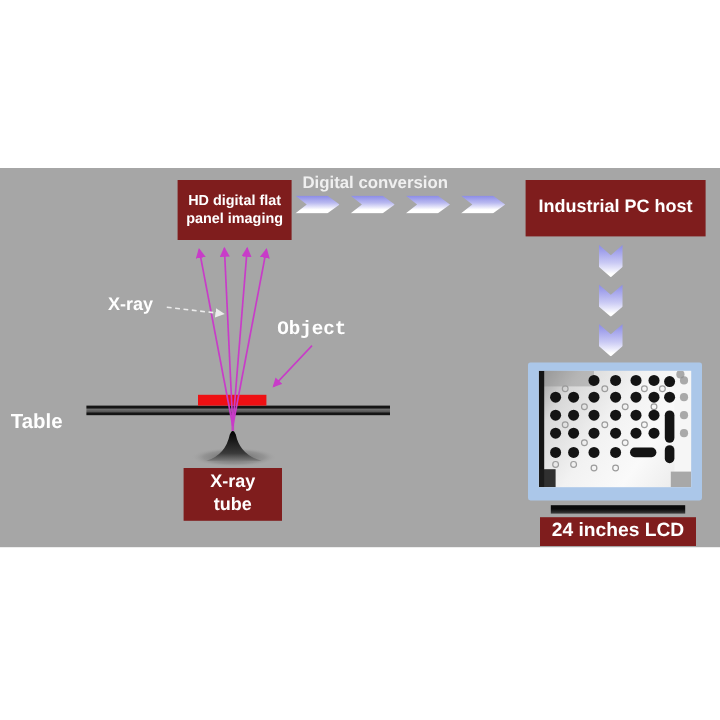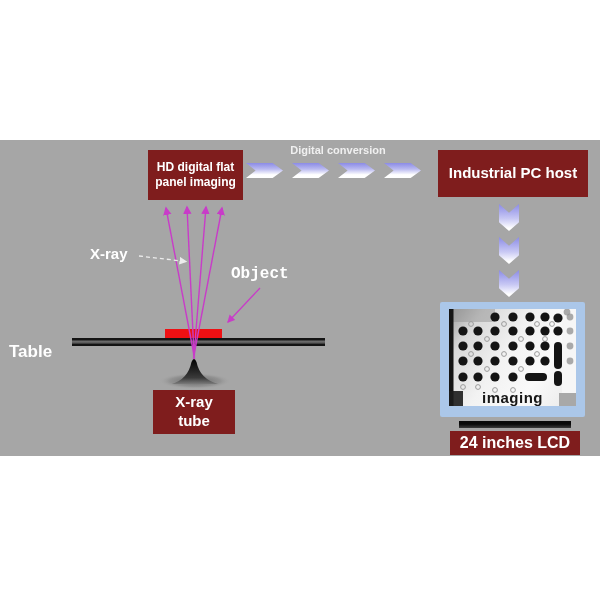--- a/index.html
+++ b/index.html
@@ -11,22 +11,22 @@
   .green-box{
     position:absolute;background:#7f1d1d;color:#ffffff;font-weight:bold;
     display:flex;flex-direction:column;align-items:center;justify-content:center;
     text-align:center;line-height:1.25;
   }
   .detector-box{left:148px;top:150px;width:95px;height:50px;font-size:12px;}
   .pc-box{left:438px;top:150px;width:150px;height:47px;font-size:15px;}
   .tube-box{left:153px;top:390px;width:82px;height:44px;font-size:15px;}
   .lcd-box{left:450px;top:431px;width:130px;height:24px;font-size:16px;flex-direction:row;}
   .conversion-label{
-    position:absolute;left:252px;top:144px;width:172px;text-align:center;
-    color:#f0f0f0;font-weight:bold;font-size:11px;
+    position:absolute;left:252px;top:144px;width:172px;
+    color:#f0f0f0;font-weight:bold;font-size:14px;
   }
   .chevrons-right{position:absolute;left:246px;top:163px;display:flex;}
   .chev-right{
     width:37px;height:15px;margin-right:9px;
     background:linear-gradient(180deg,#8b8be6 0%,#b9b9f0 40%,#ffffff 78%);
     clip-path:polygon(0 0,72% 0,100% 50%,72% 100%,0 100%,26% 50%);
   }
   .chevrons-down{position:absolute;left:499px;top:204px;display:flex;flex-direction:column;}
   .chev-down{
     width:20px;height:27px;margin-bottom:6px;
@@ -158,21 +158,20 @@
           <circle cx="81" cy="52" r="4.6" fill="#141414"></circle>
           <circle cx="96" cy="52" r="4.6" fill="#141414"></circle>
           <circle cx="14" cy="68" r="4.6" fill="#141414"></circle>
           <circle cx="29" cy="68" r="4.6" fill="#141414"></circle>
           <circle cx="46" cy="68" r="4.6" fill="#141414"></circle>
           <circle cx="64" cy="68" r="4.6" fill="#141414"></circle>
           <rect x="105" y="33" width="8" height="27" rx="4" ry="4" fill="#141414"></rect>
           <rect x="76" y="64" width="22" height="8" rx="4" ry="4" fill="#141414"></rect>
           <rect x="105" y="62" width="8" height="15" rx="4" ry="4" fill="#141414"></rect>
         </svg>
-      <div class="imaging-label">imaging</div>
     </div>
   </div>
   <div class="monitor-stand"></div>
 
   <svg class="overlay-svg" width="600" height="600" viewBox="0 0 600 600">
     <defs>
       <linearGradient id="coneGrad" x1="0" y1="0" x2="0" y2="1">
         <stop offset="0" stop-color="#000000"></stop>
         <stop offset="0.75" stop-color="#3a3a3a"></stop>
         <stop offset="1" stop-color="#7a7a7a"></stop>

